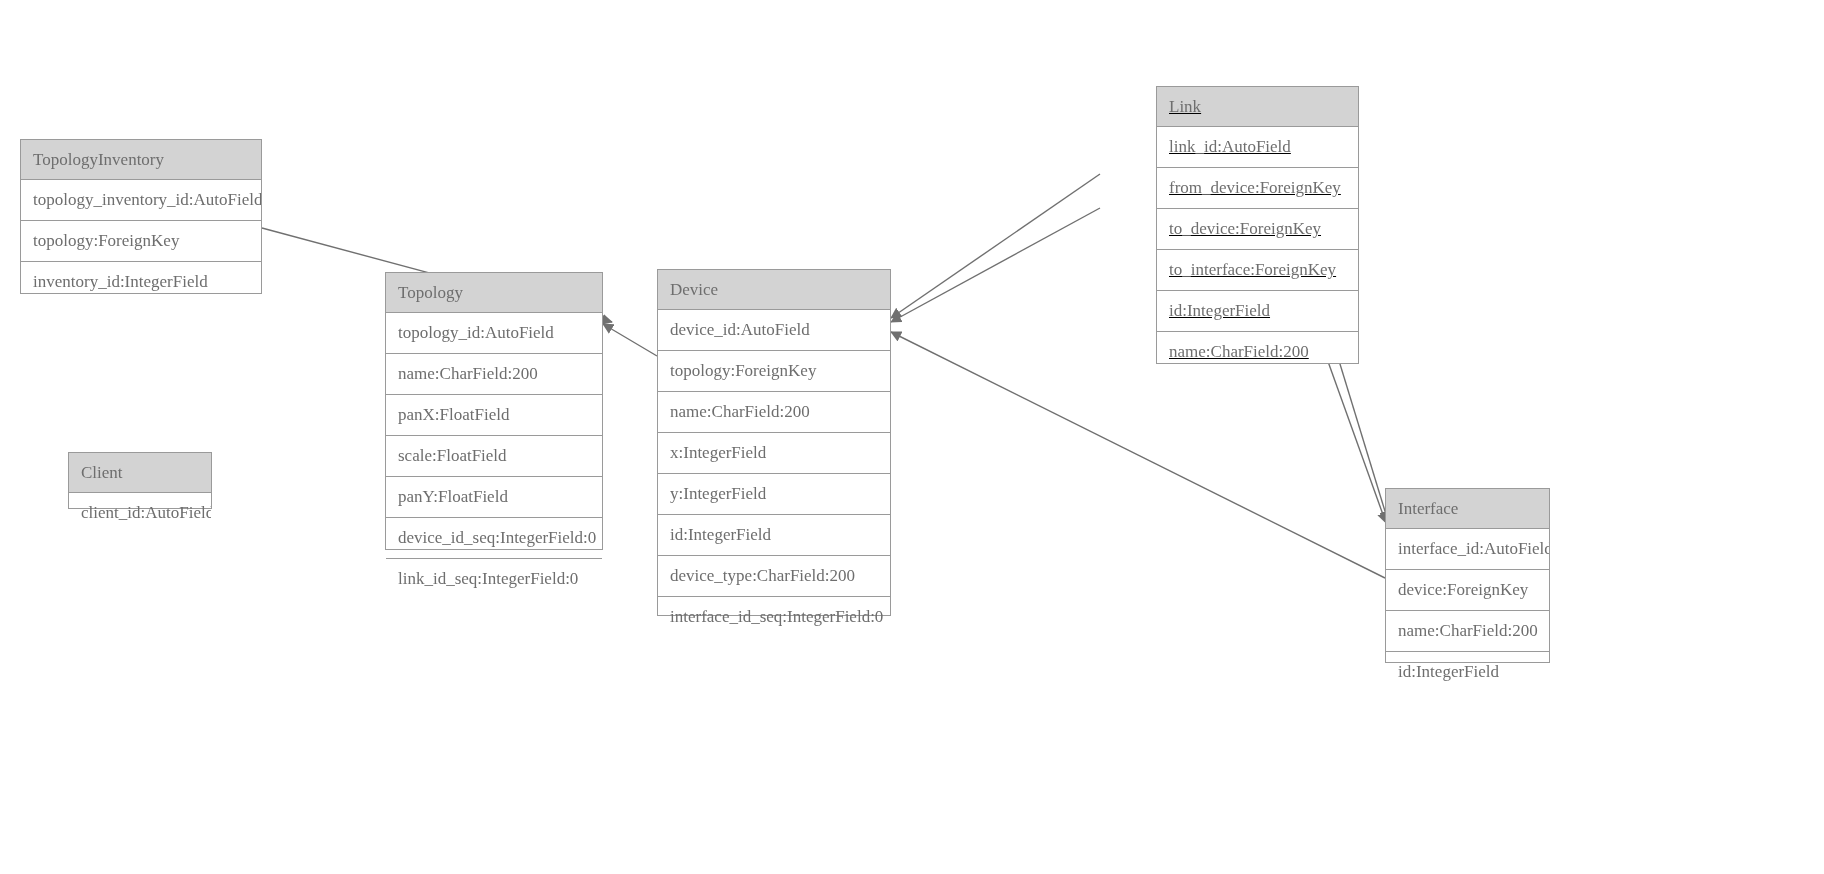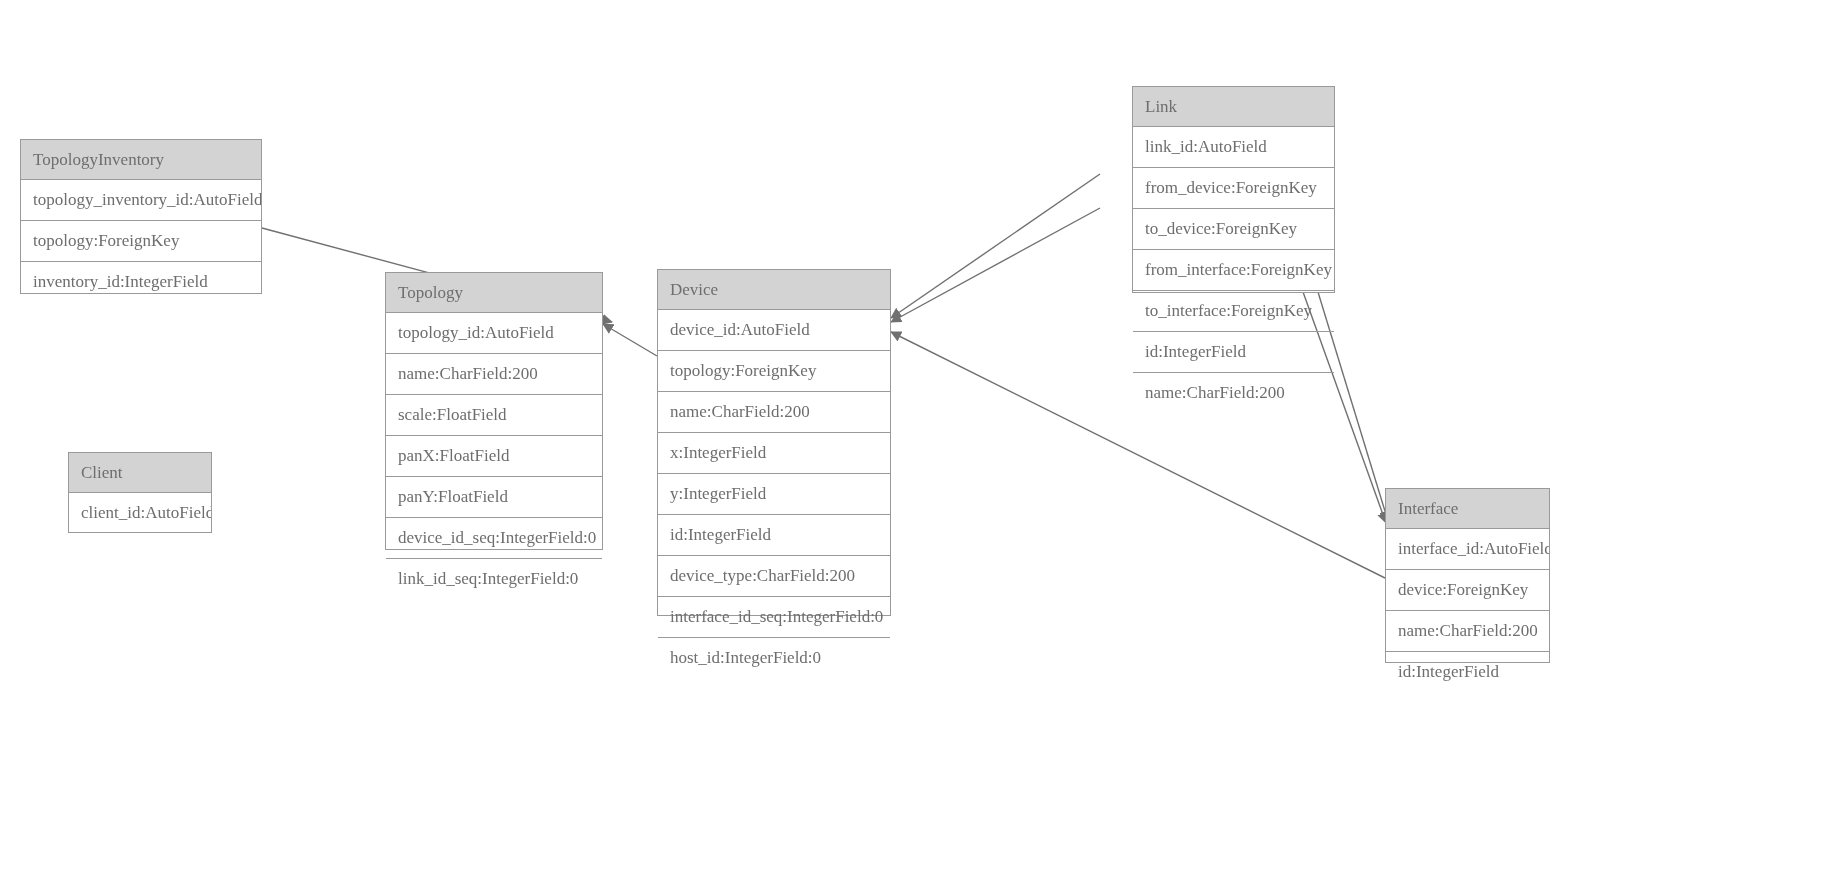--- a/index.html
+++ b/index.html
@@ -84,59 +84,57 @@
 
   <div id="entity-layer">
       <div class="entity" style="left: 20px; top: 139px; width: 242px; height: 155px;">
         <div class="entity-header">TopologyInventory</div>
         <div class="entity-fields">
           <div class="field-row">topology_inventory_id:AutoField</div>
           <div class="field-row">topology:ForeignKey</div>
           <div class="field-row">inventory_id:IntegerField</div>
         </div>
       </div>
-      <div class="entity" style="left: 68px; top: 452px; width: 144px; height: 81px;">
+      <div class="entity" style="left: 68px; top: 452px; width: 144px; height: 57px;">
         <div class="entity-header">Client</div>
         <div class="entity-fields">
           <div class="field-row">client_id:AutoField</div>
         </div>
       </div>
       <div class="entity" style="left: 385px; top: 272px; width: 218px; height: 278px; font-family: Liberation Serif, serif;">
         <div class="entity-header">Topology</div>
         <div class="entity-fields">
           <div class="field-row">topology_id:AutoField</div>
           <div class="field-row">name:CharField:200</div>
+          <div class="field-row">panX:FloatField</div>
           <div class="field-row">scale:FloatField</div>
-          <div class="field-row">panX:FloatField</div>
           <div class="field-row">panY:FloatField</div>
           <div class="field-row">device_id_seq:IntegerField:0</div>
           <div class="field-row">link_id_seq:IntegerField:0</div>
         </div>
       </div>
       <div class="entity" style="left: 657px; top: 269px; width: 234px; height: 347px;">
         <div class="entity-header">Device</div>
         <div class="entity-fields">
           <div class="field-row">device_id:AutoField</div>
           <div class="field-row">topology:ForeignKey</div>
           <div class="field-row">name:CharField:200</div>
           <div class="field-row">x:IntegerField</div>
           <div class="field-row">y:IntegerField</div>
           <div class="field-row">id:IntegerField</div>
           <div class="field-row">device_type:CharField:200</div>
           <div class="field-row">interface_id_seq:IntegerField:0</div>
-          <div class="field-row">host_id:IntegerField:0</div>
         </div>
       </div>
-      <div class="entity" style="left: 1132px; top: 86px; width: 203px; height: 207px;">
+      <div class="entity" style="left: 1156px; top: 86px; width: 203px; height: 278px; text-decoration: underline;">
         <div class="entity-header">Link</div>
         <div class="entity-fields">
           <div class="field-row">link_id:AutoField</div>
           <div class="field-row">from_device:ForeignKey</div>
           <div class="field-row">to_device:ForeignKey</div>
-          <div class="field-row">from_interface:ForeignKey</div>
           <div class="field-row">to_interface:ForeignKey</div>
           <div class="field-row">id:IntegerField</div>
           <div class="field-row">name:CharField:200</div>
         </div>
       </div>
       <div class="entity" style="left: 1385px; top: 488px; width: 165px; height: 175px;">
         <div class="entity-header">Interface</div>
         <div class="entity-fields">
           <div class="field-row">interface_id:AutoField</div>
           <div class="field-row">device:ForeignKey</div>

